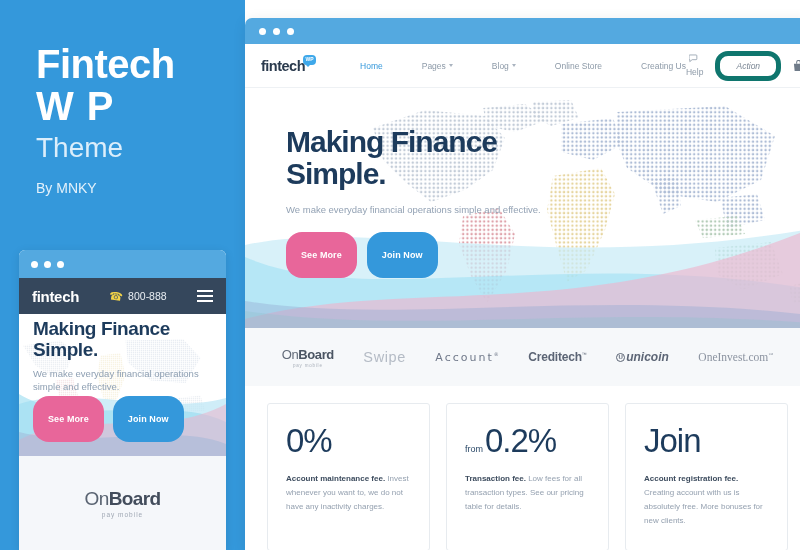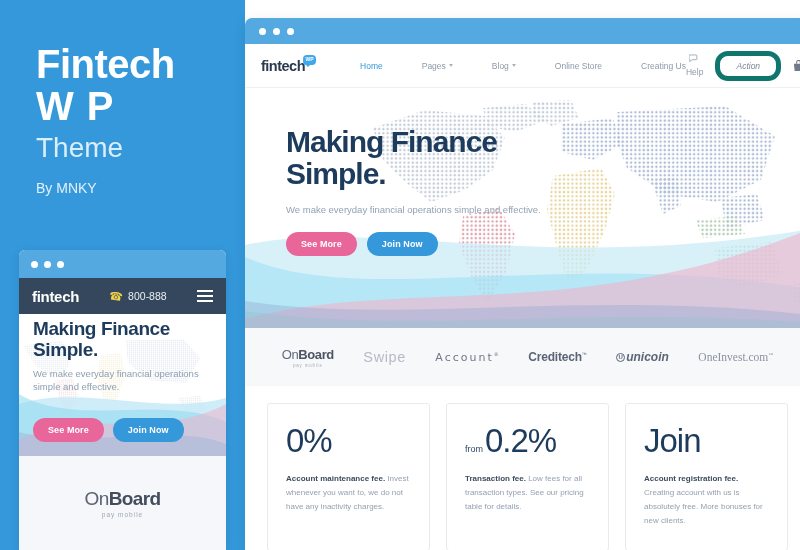--- a/index.html
+++ b/index.html
@@ -56,21 +56,21 @@
   .mob-hero {
     position: relative; height: 142px; background: #ffffff; overflow: hidden;
   }
   .mob-hero .map { position: absolute; left: -6px; top: 14px; width: 215px; height: 100px; opacity: .55; }
   .mob-hero-txt { position: relative; z-index: 3; padding: 4px 14px 0 14px; }
   .mob-h1 { font-size: 19px; line-height: 21px; font-weight: 700; color: #1d3b5c; letter-spacing: -0.4px; }
   .mob-sub { font-size: 9.5px; line-height: 13px; color: #8fa0b3; margin-top: 7px; }
   .mob-btns { position: absolute; z-index: 4; left: 14px; bottom: 14px; display: flex; gap: 9px; }
   .btn-pill {
     border-radius: 16px; color: #fff; font-size: 9px; font-weight: 600;
-    padding: 7px 15px; letter-spacing: .1px; white-space: nowrap;
+    padding: 18px 15px; letter-spacing: .1px; white-space: nowrap;
   }
   .btn-pink { background: #e8669a; }
   .btn-blue { background: #3498db; }
   .mob-waves { position: absolute; left: 0; bottom: 0; width: 100%; height: 74px; z-index: 1; }
   .mob-foot {
     height: 94px; background: #f5f7fa; display: flex; align-items: center;
     justify-content: center;
   }
   .onboard { text-align: center; }
   .onboard .ob-main { font-size: 19px; font-weight: 400; color: #5a6472; letter-spacing: -0.6px; }

